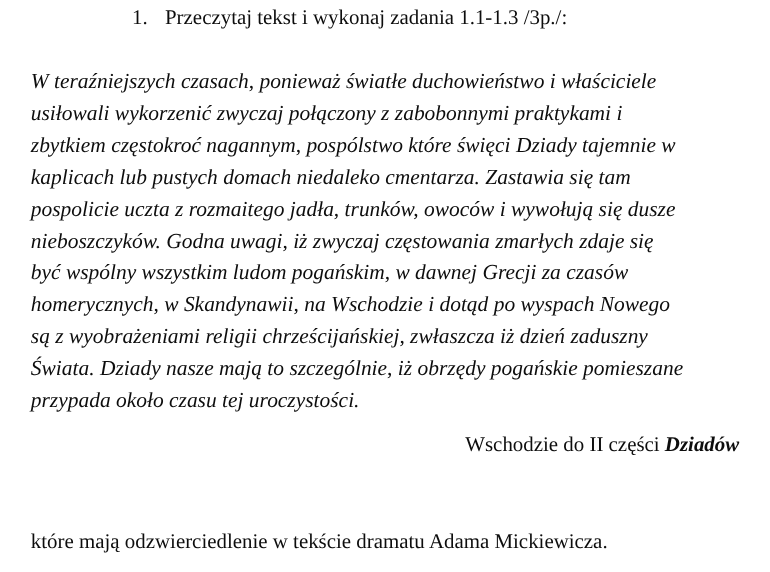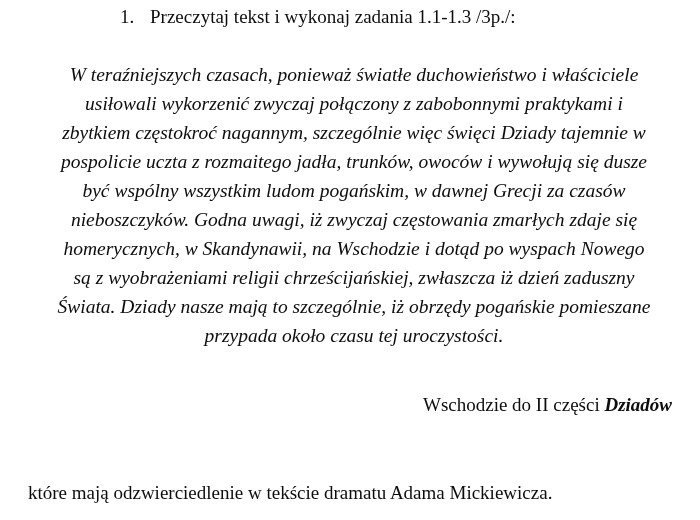--- a/index.html
+++ b/index.html
@@ -42,21 +42,21 @@
 
   
   .excerpt {
     position: absolute;
     top: 60px;
     left: 28px;
     width: 652px;
     font-size: 19.5px;
     font-style: italic;
     line-height: 29px;
-    text-align: center;
+    text-align: left;
   }
   .excerpt .ln {
     display: block;
     white-space: nowrap;
   }
 
   
   .attribution {
     position: absolute;
     top: 392px;
@@ -91,24 +91,25 @@
 
 <div class="page">
 
   <div class="task-heading">
     <span class="num">1.</span><span>Przeczytaj tekst i wykonaj zadania 1.1-1.3 /3p./:</span>
   </div>
 
   <div class="excerpt">
     <span class="ln">W teraźniejszych czasach, ponieważ światłe duchowieństwo i właściciele</span>
     <span class="ln">usiłowali wykorzenić zwyczaj połączony z zabobonnymi praktykami i</span>
-    <span class="ln">zbytkiem częstokroć nagannym, szczególnie więc święci Dziady tajemnie w</span>
+    <span class="ln">zbytkiem częstokroć nagannym, pospólstwo które święci Dziady tajemnie w</span>
+    <span class="ln">kaplicach lub pustych domach niedaleko cmentarza. Zastawia się tam</span>
     <span class="ln">pospolicie uczta z rozmaitego jadła, trunków, owoców i wywołują się dusze</span>
+    <span class="ln">nieboszczyków. Godna uwagi, iż zwyczaj częstowania zmarłych zdaje się</span>
     <span class="ln">być wspólny wszystkim ludom pogańskim, w dawnej Grecji za czasów</span>
-    <span class="ln">nieboszczyków. Godna uwagi, iż zwyczaj częstowania zmarłych zdaje się</span>
     <span class="ln">homerycznych, w Skandynawii, na Wschodzie i dotąd po wyspach Nowego</span>
     <span class="ln">są z wyobrażeniami religii chrześcijańskiej, zwłaszcza iż dzień zaduszny</span>
     <span class="ln">Świata. Dziady nasze mają to szczególnie, iż obrzędy pogańskie pomieszane</span>
     <span class="ln">przypada około czasu tej uroczystości.</span>
   </div>
 
   <div class="attribution"><span>Wschodzie do II części </span><span class="work-title">Dziadów</span></div>
 
   <div class="question">
     <span class="ln">które mają odzwierciedlenie w tekście dramatu Adama Mickiewicza.</span>

